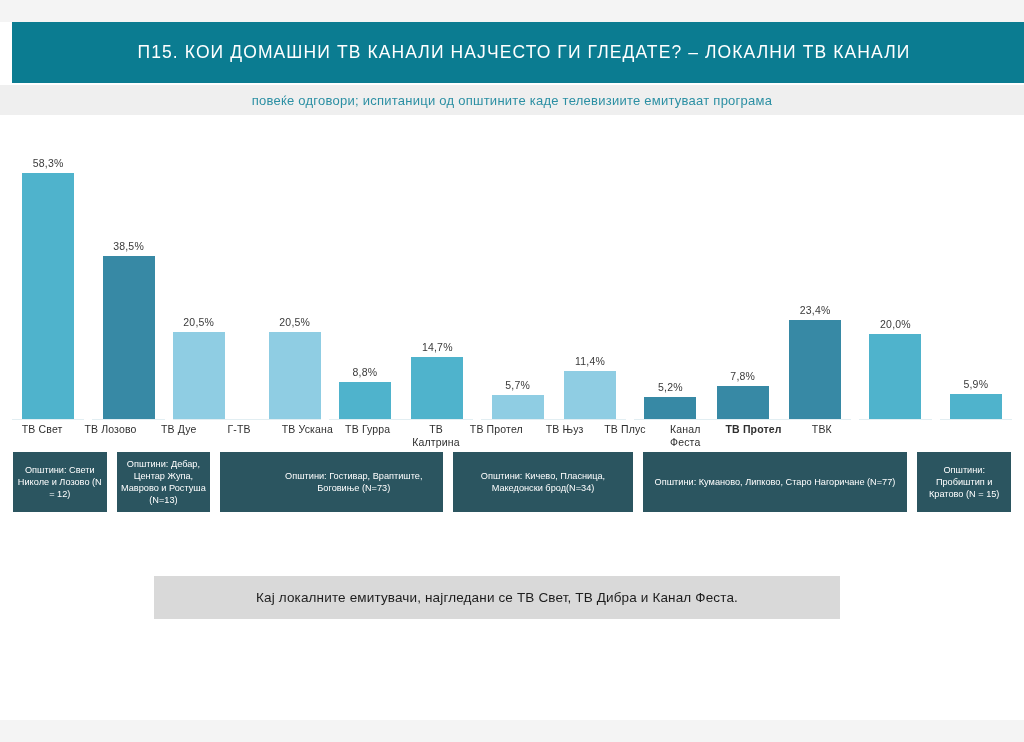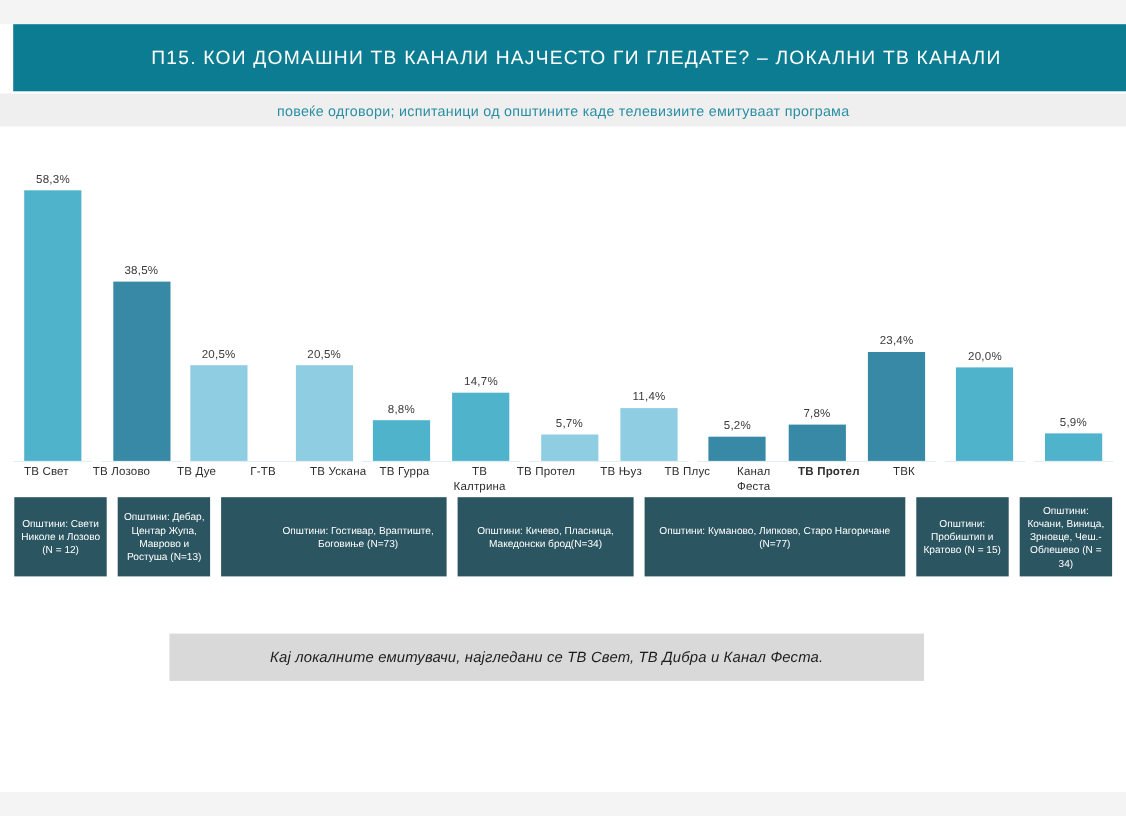--- a/index.html
+++ b/index.html
@@ -162,21 +162,20 @@
 
   
   .summary-box {
     position: absolute;
     left: 154px; top: 576px;
     width: 686px; height: 43px;
     background: #d9d9d9;
     display: flex;
     align-items: center;
     justify-content: center;
-    font-style: italic;
   }
   .summary-text {
     font-size: 13.5px;
     color: #1d1d1d;
     letter-spacing: .15px;
     white-space: nowrap;
   }
 
   
   .footer {
@@ -316,21 +315,20 @@
   </div>
 
   <div class="boxes-row">
     <div class="boxes-inner" id="boxes-inner">
         <div class="muni-box" style="flex: 1 1 0px; text-align: center;">Општини: Свети Николе и Лозово (N = 12)</div>
         <div class="muni-box" style="flex: 1 1 0px;">Општини: Дебар, Центар Жупа, Маврово и Ростуша (N=13)</div>
         <div class="muni-box" style="flex: 2 1 0px; padding-left: 48px;">Општини: Гостивар, Враптиште, Боговиње (N=73)</div>
         <div class="muni-box" style="flex: 2 1 0px;">Општини: Кичево, Пласница, Македонски брод(N=34)</div>
         <div class="muni-box" style="flex: 3 1 0px;">Општини: Куманово, Липково, Старо Нагоричане (N=77)</div>
         <div class="muni-box" style="flex: 1 1 0px; text-align: center;">Општини: Пробиштип и Кратово (N = 15)</div>
-        <div class="muni-box" style="flex: 1 1 0px;">Општини: Кочани, Виница, Зрновце, Чеш.-Облешево (N = 34)</div>
       </div>
   </div>
 
   <div class="summary-box">
     <div class="summary-text">Кај локалните емитувачи, најгледани се ТВ Свет, ТВ Дибра и Канал Феста.</div>
   </div>
 
   <div class="footer">
     
     

